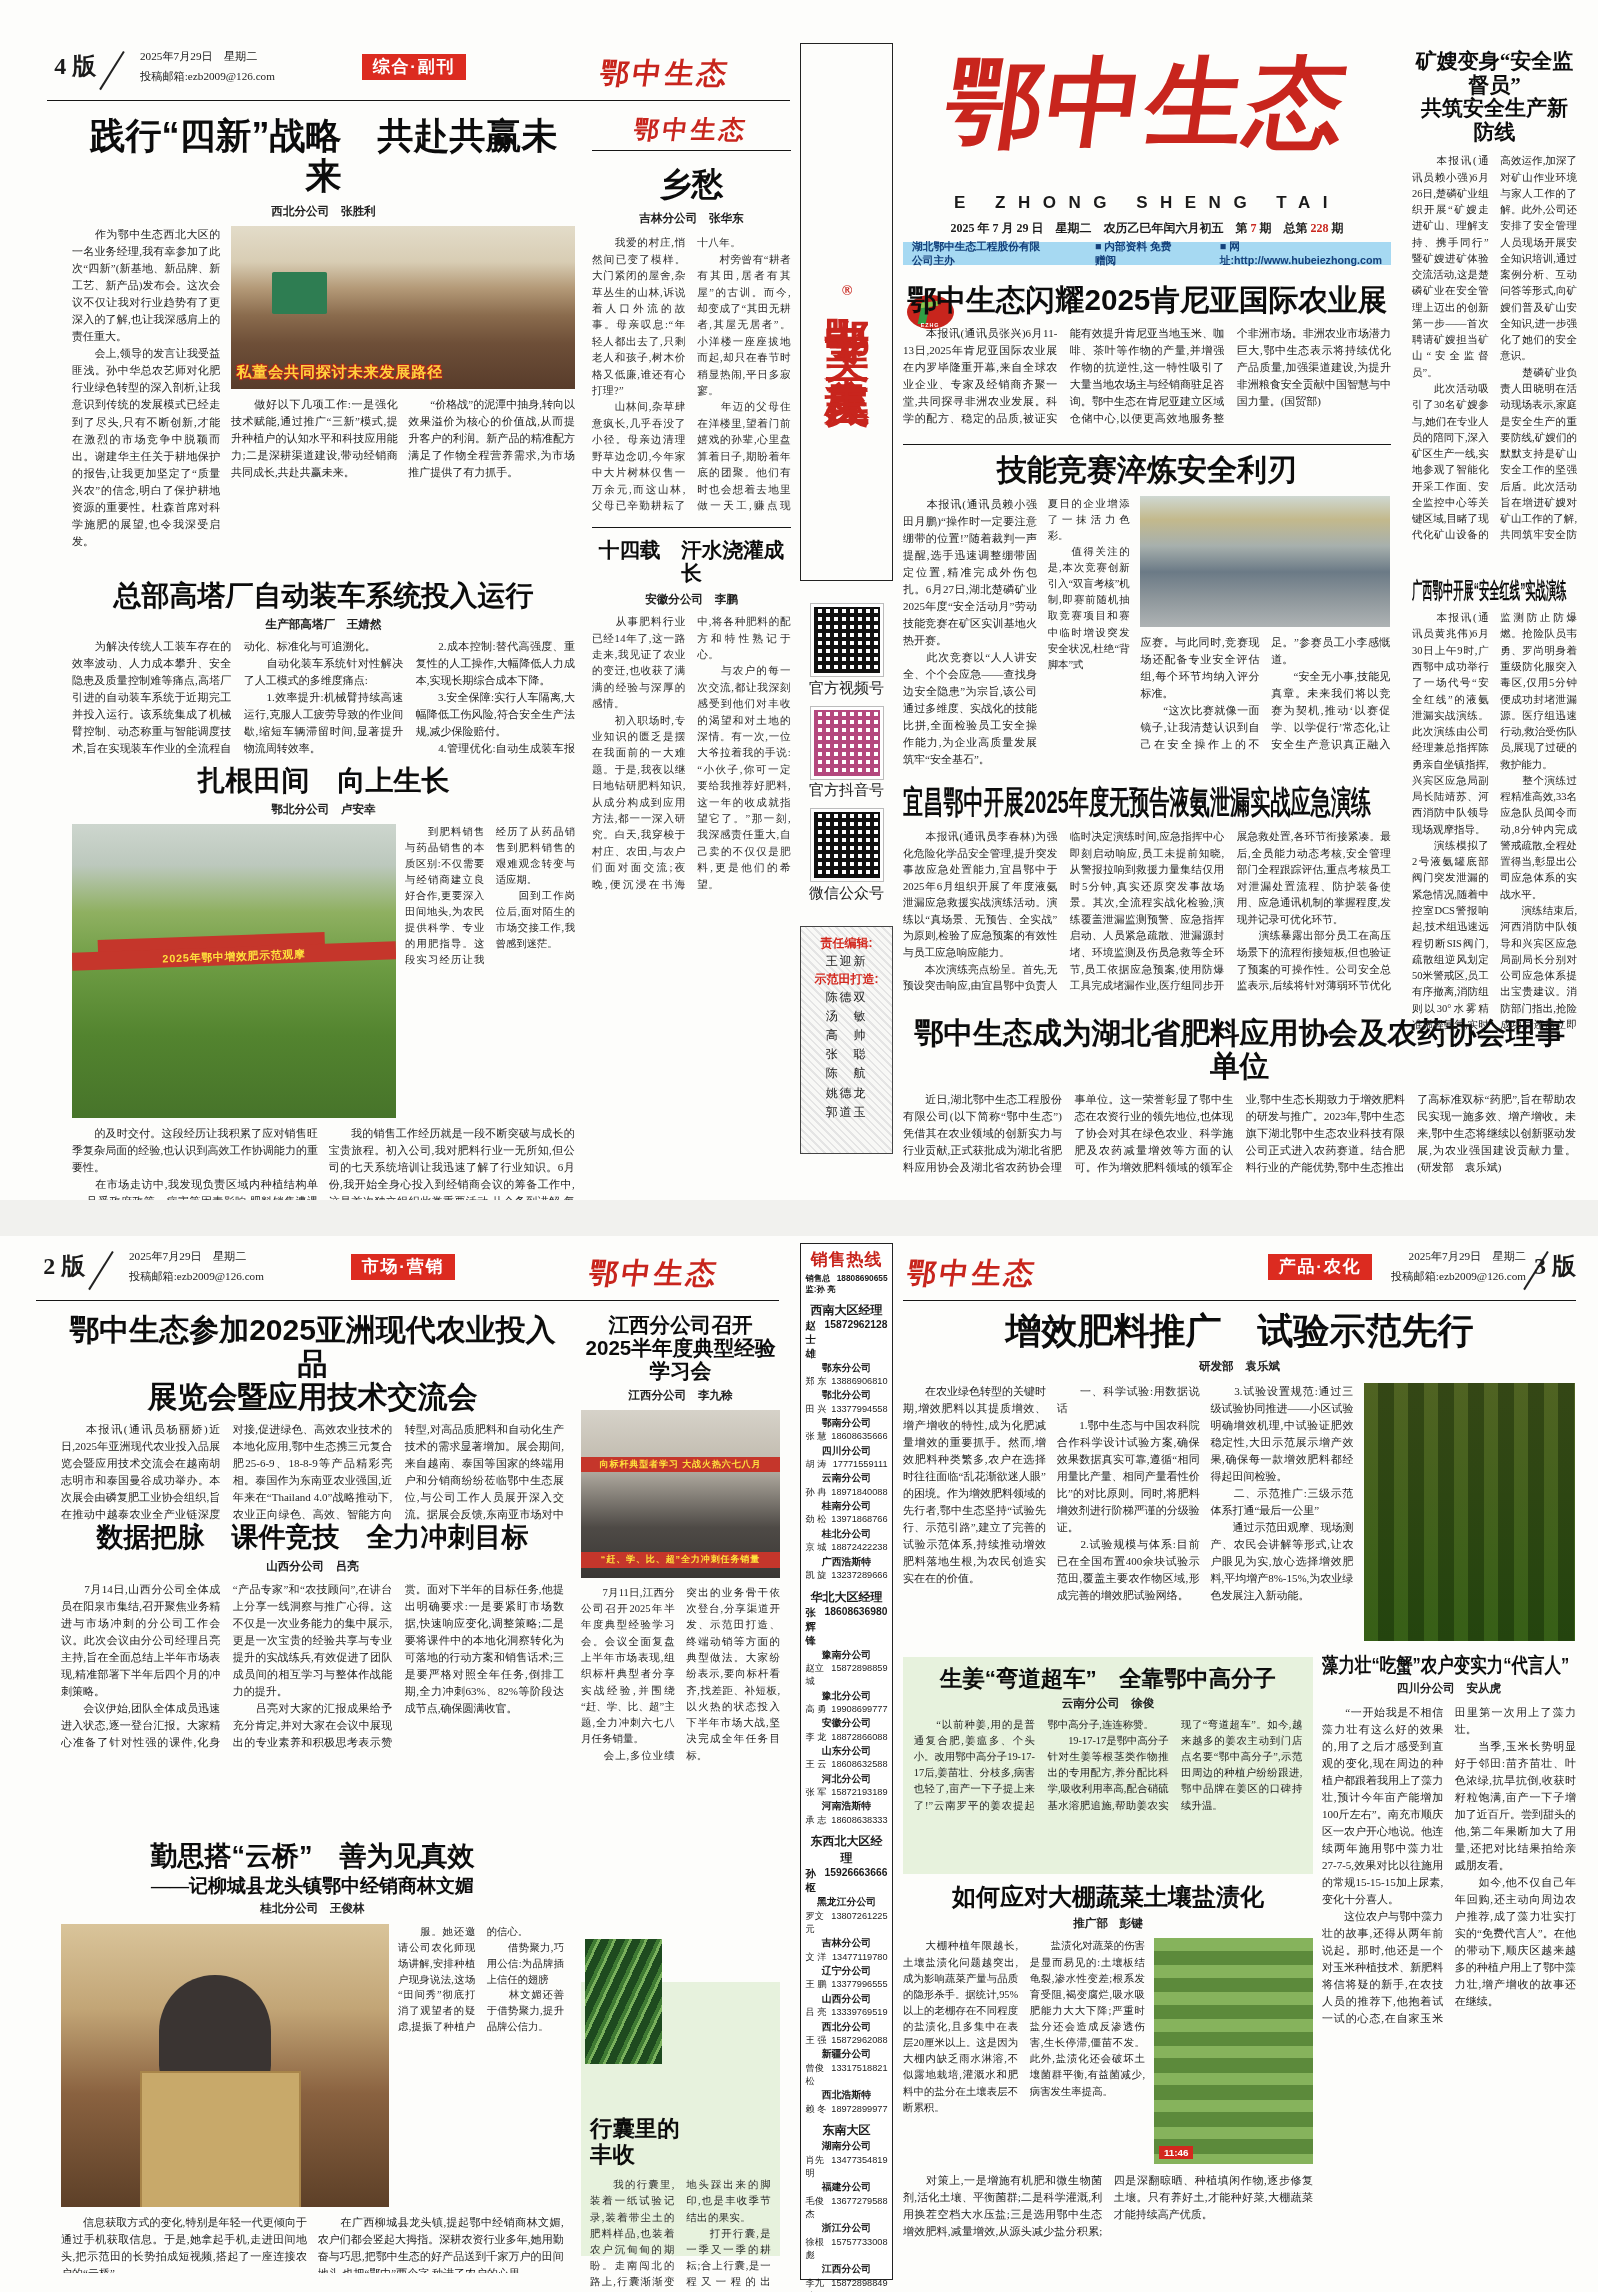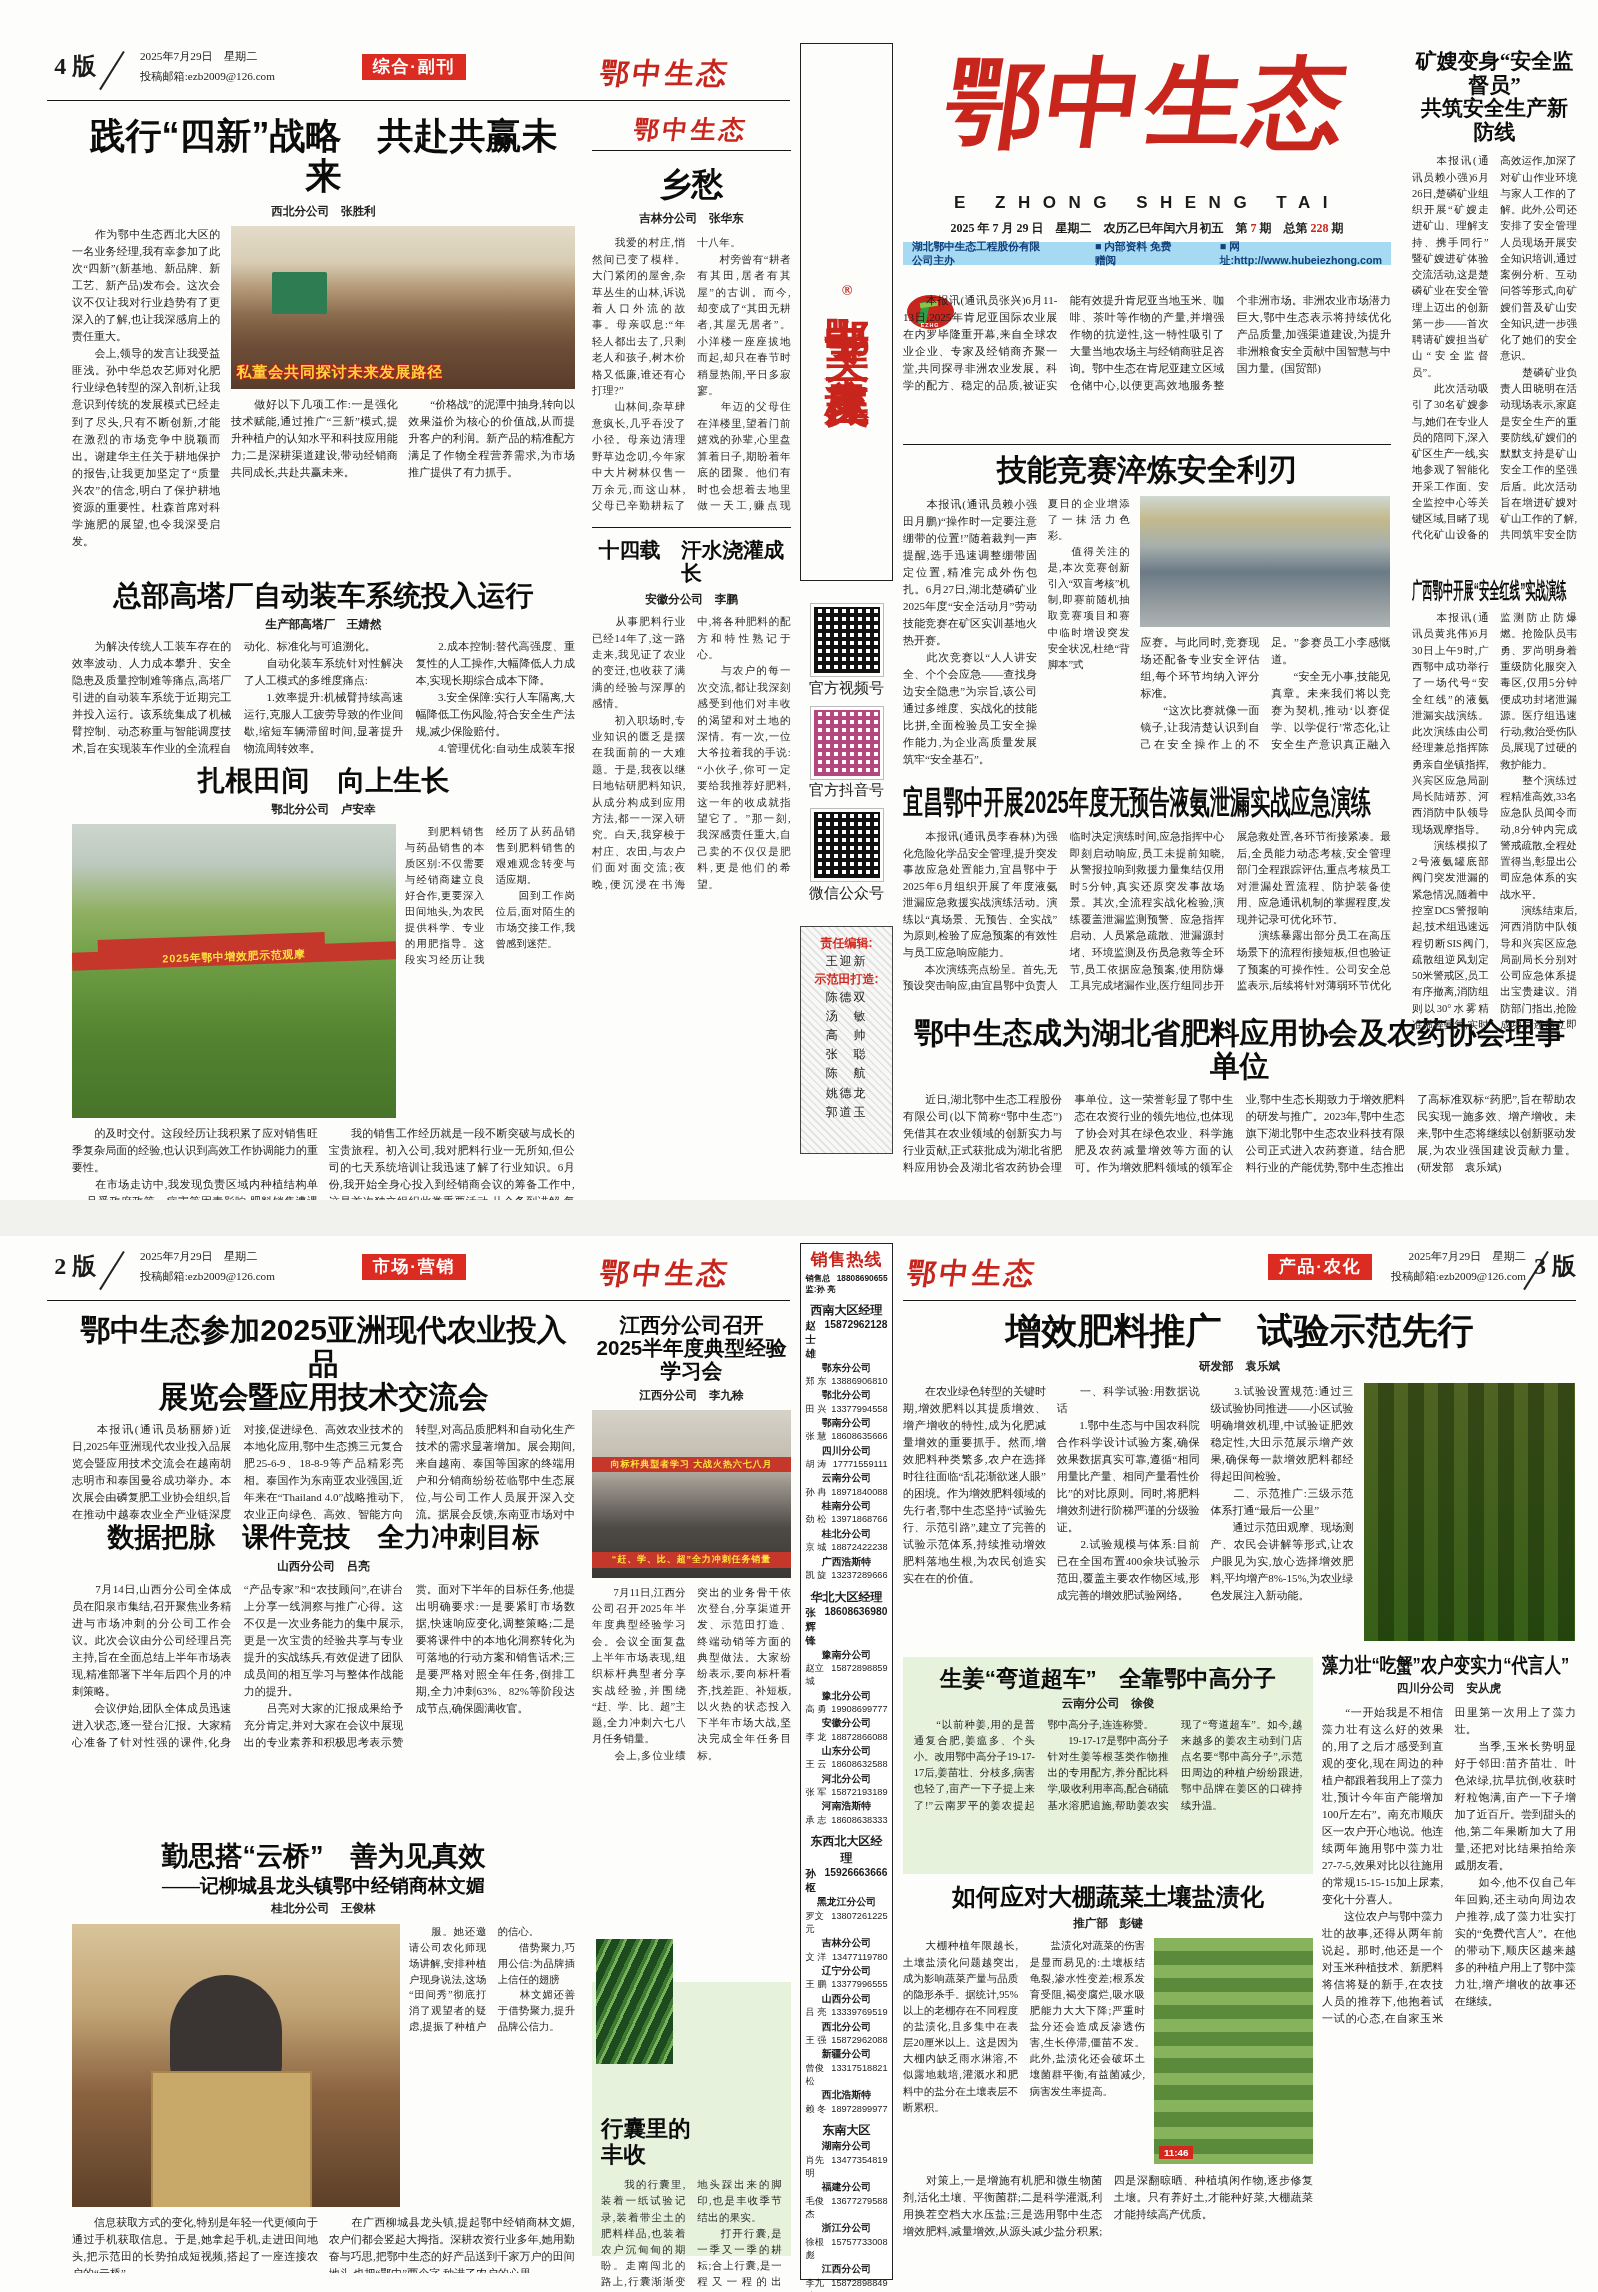--- a/index.html
+++ b/index.html
@@ -189,20 +189,21 @@
         <span>2025 年 7 月 29 日　星期二　农历乙巳年闰六月初五　第 </span><span class="red">7</span><span> 期　总第 </span><span class="red">228</span><span> 期</span>
       </div>
       <div class="bluebar" style="height:23px;margin-top:5.4px;">
         <span>湖北鄂中生态工程股份有限公司主办</span>
         <span>■ 内部资料 免费赠阅</span>
         <span>■ 网址:http://www.hubeiezhong.com</span>
       </div>
     </div>
 
     <article class="abs" style="left:0;top:240px;width:488px;">
+      <div class="hl" style="font-size:29.6px;letter-spacing:0;">鄂中生态闪耀2025肯尼亚国际农业展</div>
       <div class="bd c3" style="height:131px;margin-top:9px;">　　本报讯(通讯员张兴)6月11-13日,2025年肯尼亚国际农业展在内罗毕隆重开幕,来自全球农业企业、专家及经销商齐聚一堂,共同探寻非洲农业发展。科学的配方、稳定的品质,被证实能有效提升肯尼亚当地玉米、咖啡、茶叶等作物的产量,并增强作物的抗逆性,这一特性吸引了大量当地农场主与经销商驻足咨询。鄂中生态在肯尼亚建立区域仓储中心,以便更高效地服务整个非洲市场。非洲农业市场潜力巨大,鄂中生态表示将持续优化产品质量,加强渠道建设,为提升非洲粮食安全贡献中国智慧与中国力量。(国贸部)</div>
     </article>
 
     <div class="abs rule" style="left:0;top:401px;width:488px;border-top-width:0.9px;"></div>
 
     <article class="abs" style="left:0;top:410px;width:488px;">
       <div class="hl" style="font-size:30px;">技能竞赛淬炼安全利刃</div>
       <div style="display:flex;gap:10.7px;margin-top:9px;height:274px;">
         <div class="bd" style="width:134px;">　　本报讯(通讯员赖小强　田月鹏)“操作时一定要注意绷带的位置!”随着裁判一声提醒,选手迅速调整绷带固定位置,精准完成外伤包扎。6月27日,湖北楚磷矿业2025年度“安全活动月”劳动技能竞赛在矿区实训基地火热开赛。
 　　此次竞赛以“人人讲安全、个个会应急——查找身边安全隐患”为宗旨,该公司通过多维度、实战化的技能比拼,全面检验员工安全操作能力,为企业高质量发展筑牢“安全基石”。
@@ -245,21 +246,21 @@
       </div>
       <div class="bd c2" style="height:437px;margin-top:7.2px;font-size:10.5px;">　　本报讯(通讯员黄兆伟)6月30日上午9时,广西鄂中成功举行了一场代号“安全红线”的液氨泄漏实战演练。此次演练由公司经理兼总指挥陈勇亲自坐镇指挥,兴宾区应急局副局长陆靖苏、河西消防中队领导现场观摩指导。
 　　演练模拟了2号液氨罐底部阀门突发泄漏的紧急情况,随着中控室DCS警报响起,技术组迅速远程切断SIS阀门,疏散组逆风划定50米警戒区,员工有序撤离,消防组则以30°水雾精准稀释氨气,实时监测防止防爆燃。抢险队员韦勇、罗尚明身着重级防化服突入毒区,仅用5分钟便成功封堵泄漏源。医疗组迅速行动,救治受伤队员,展现了过硬的救护能力。
 　　整个演练过程精准高效,33名应急队员闻令而动,8分钟内完成警戒疏散,全程处置得当,彰显出公司应急体系的实战水平。
 　　演练结束后,河西消防中队领导和兴宾区应急局副局长分别对公司应急体系提出宝贵建议。消防部门指出,抢险成功后还需立即进行消杀冲洗,防止残留液氨造成二次伤害。</div>
     </aside>
   </section>
 
   <div class="abs" style="left:0;top:1200px;width:1599px;height:36px;background:#f1f1ee;"></div>
 
-  <section style="left:47px;top:1243px;width:743px;height:1037px;">
+  <section style="left:36px;top:1243px;width:743px;height:1037px;">
     <div class="hdr">
       <div class="abs pgno" style="left:7.2px;top:7.2px;">2 版</div>
       <div class="slash" style="left:64px;top:5.4px;"></div>
       <div class="abs hmeta" style="left:93px;top:5.4px;">2025年7月29日　星期二</div>
       <div class="abs hmeta" style="left:93px;top:25px;">投稿邮箱:ezb2009@126.com</div>
       <div class="abs badge" style="left:315px;top:10.7px;">市场·营销</div>
       <div class="abs script" style="left:553px;top:10.7px;font-size:29px;">鄂中生态</div>
     </div>
 
     <article class="abs" style="left:25px;top:70px;width:503px;">

